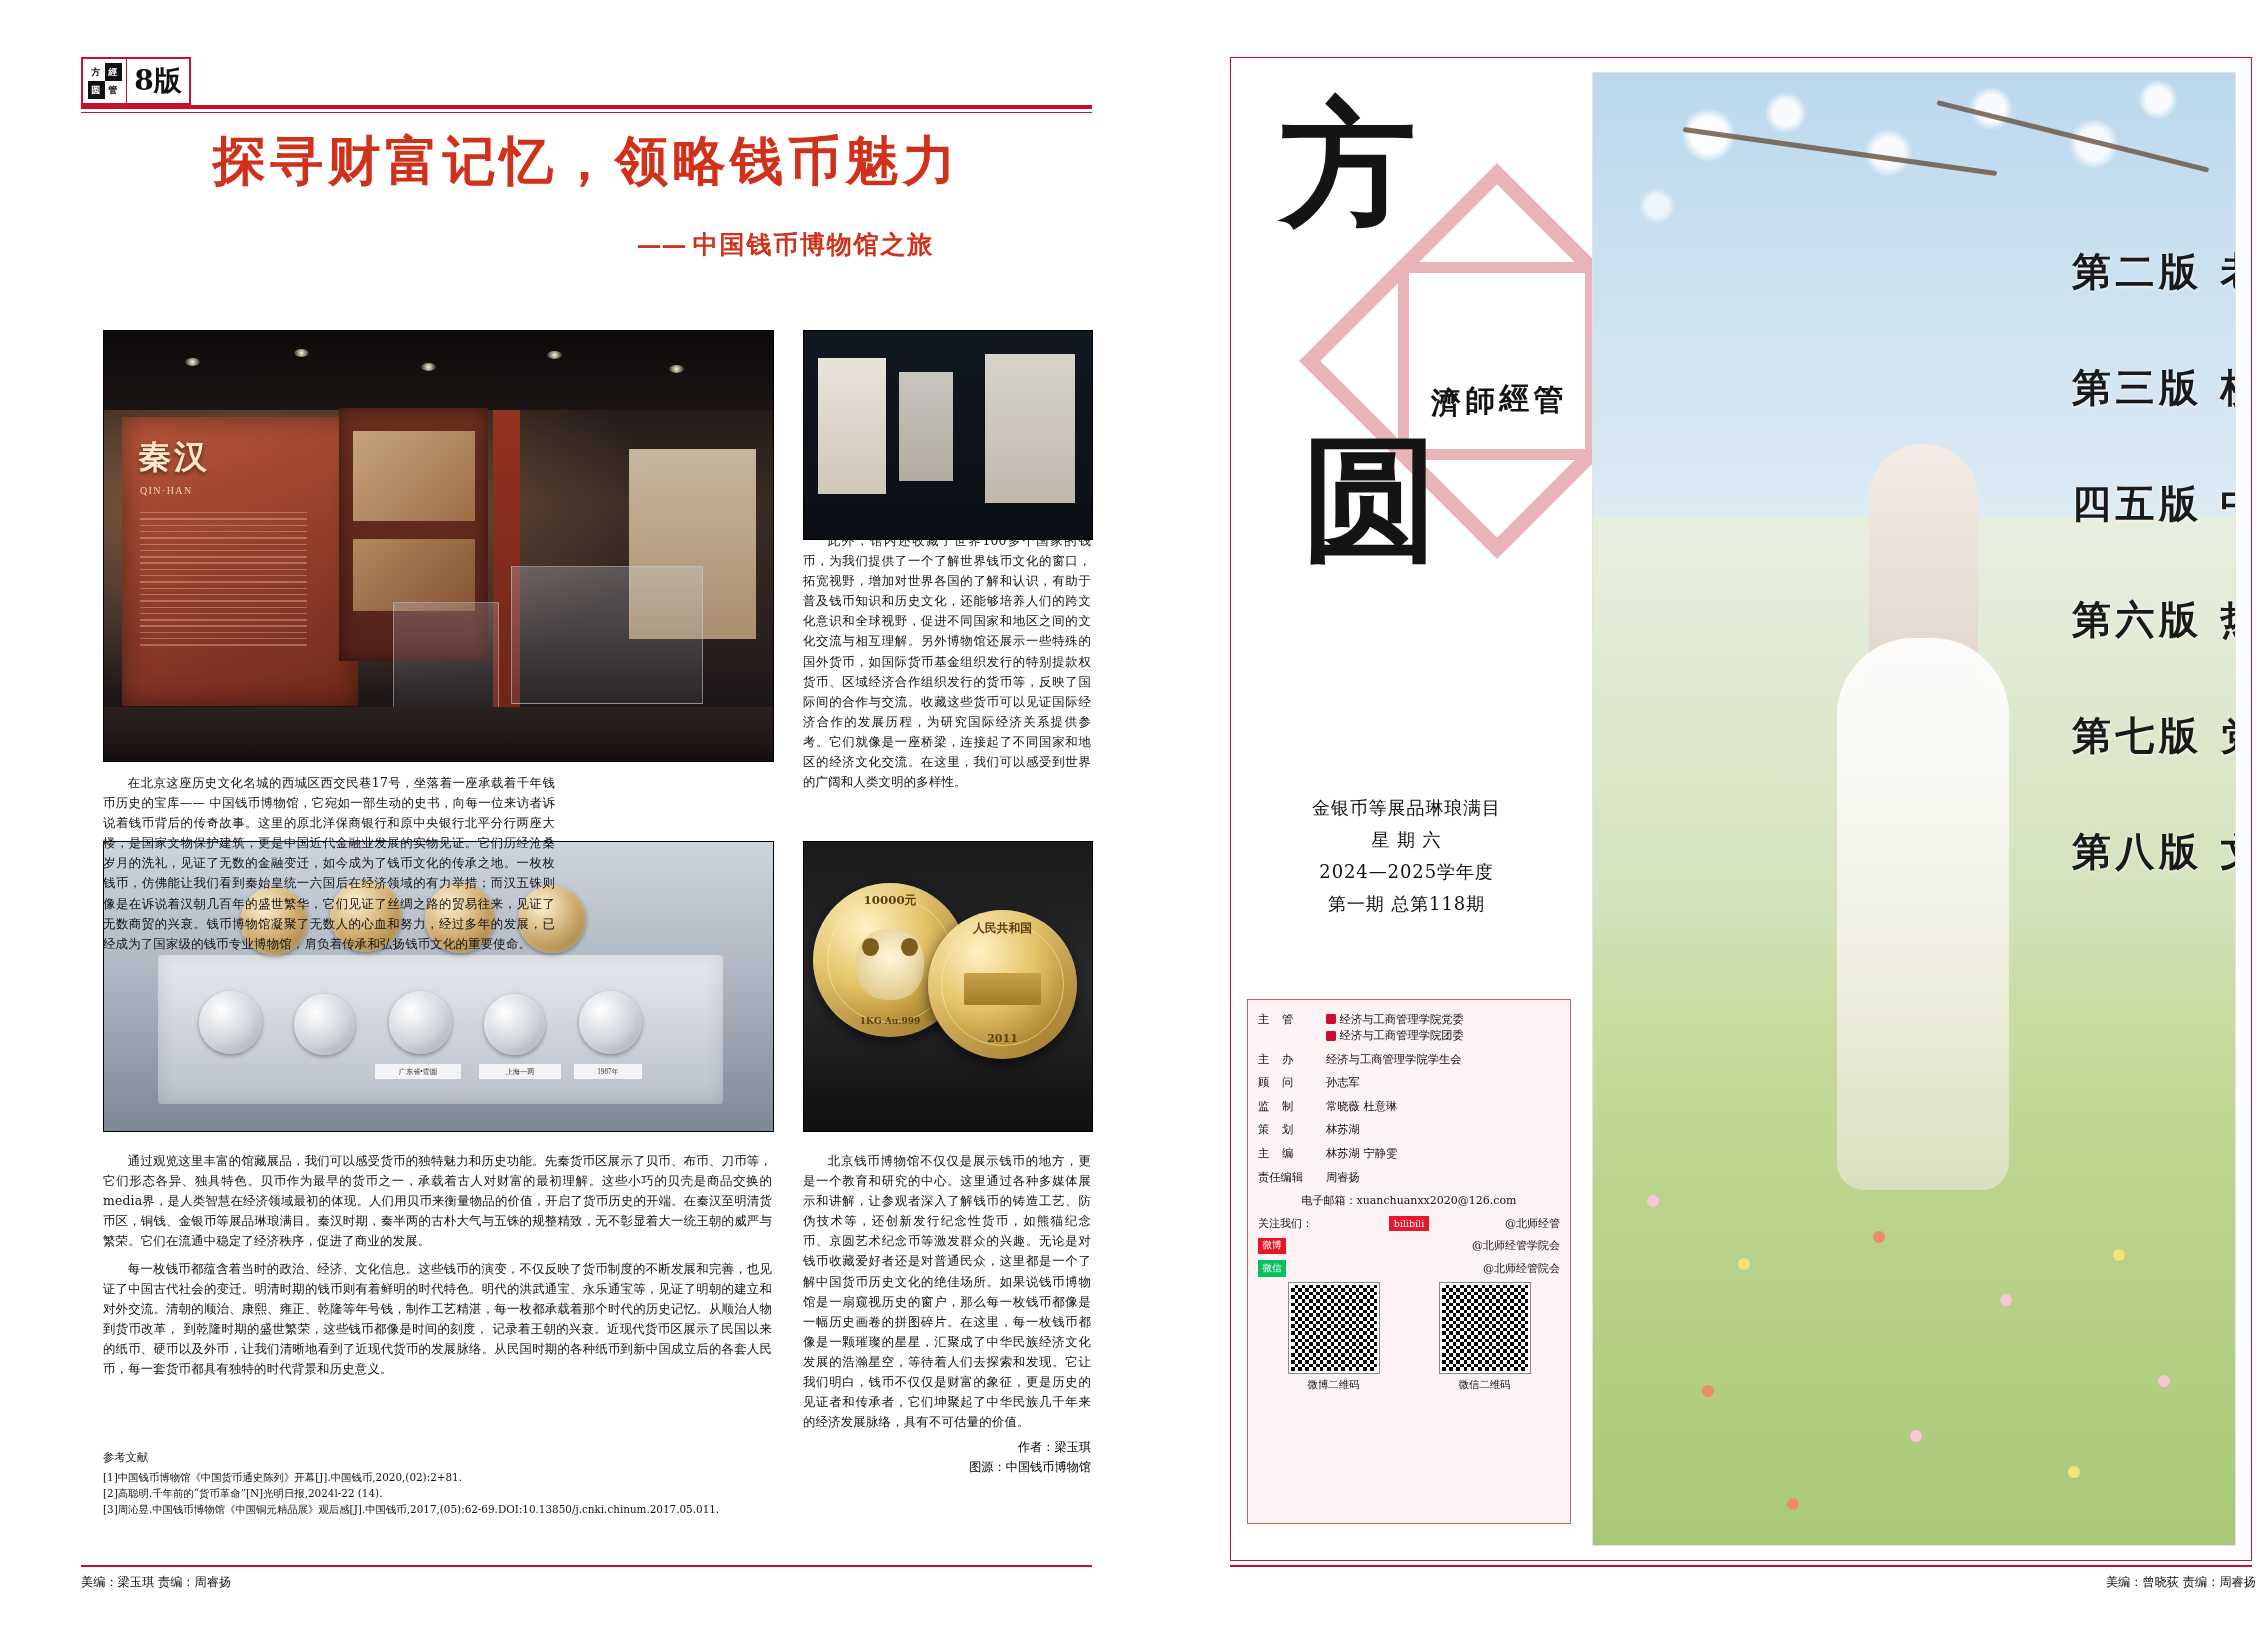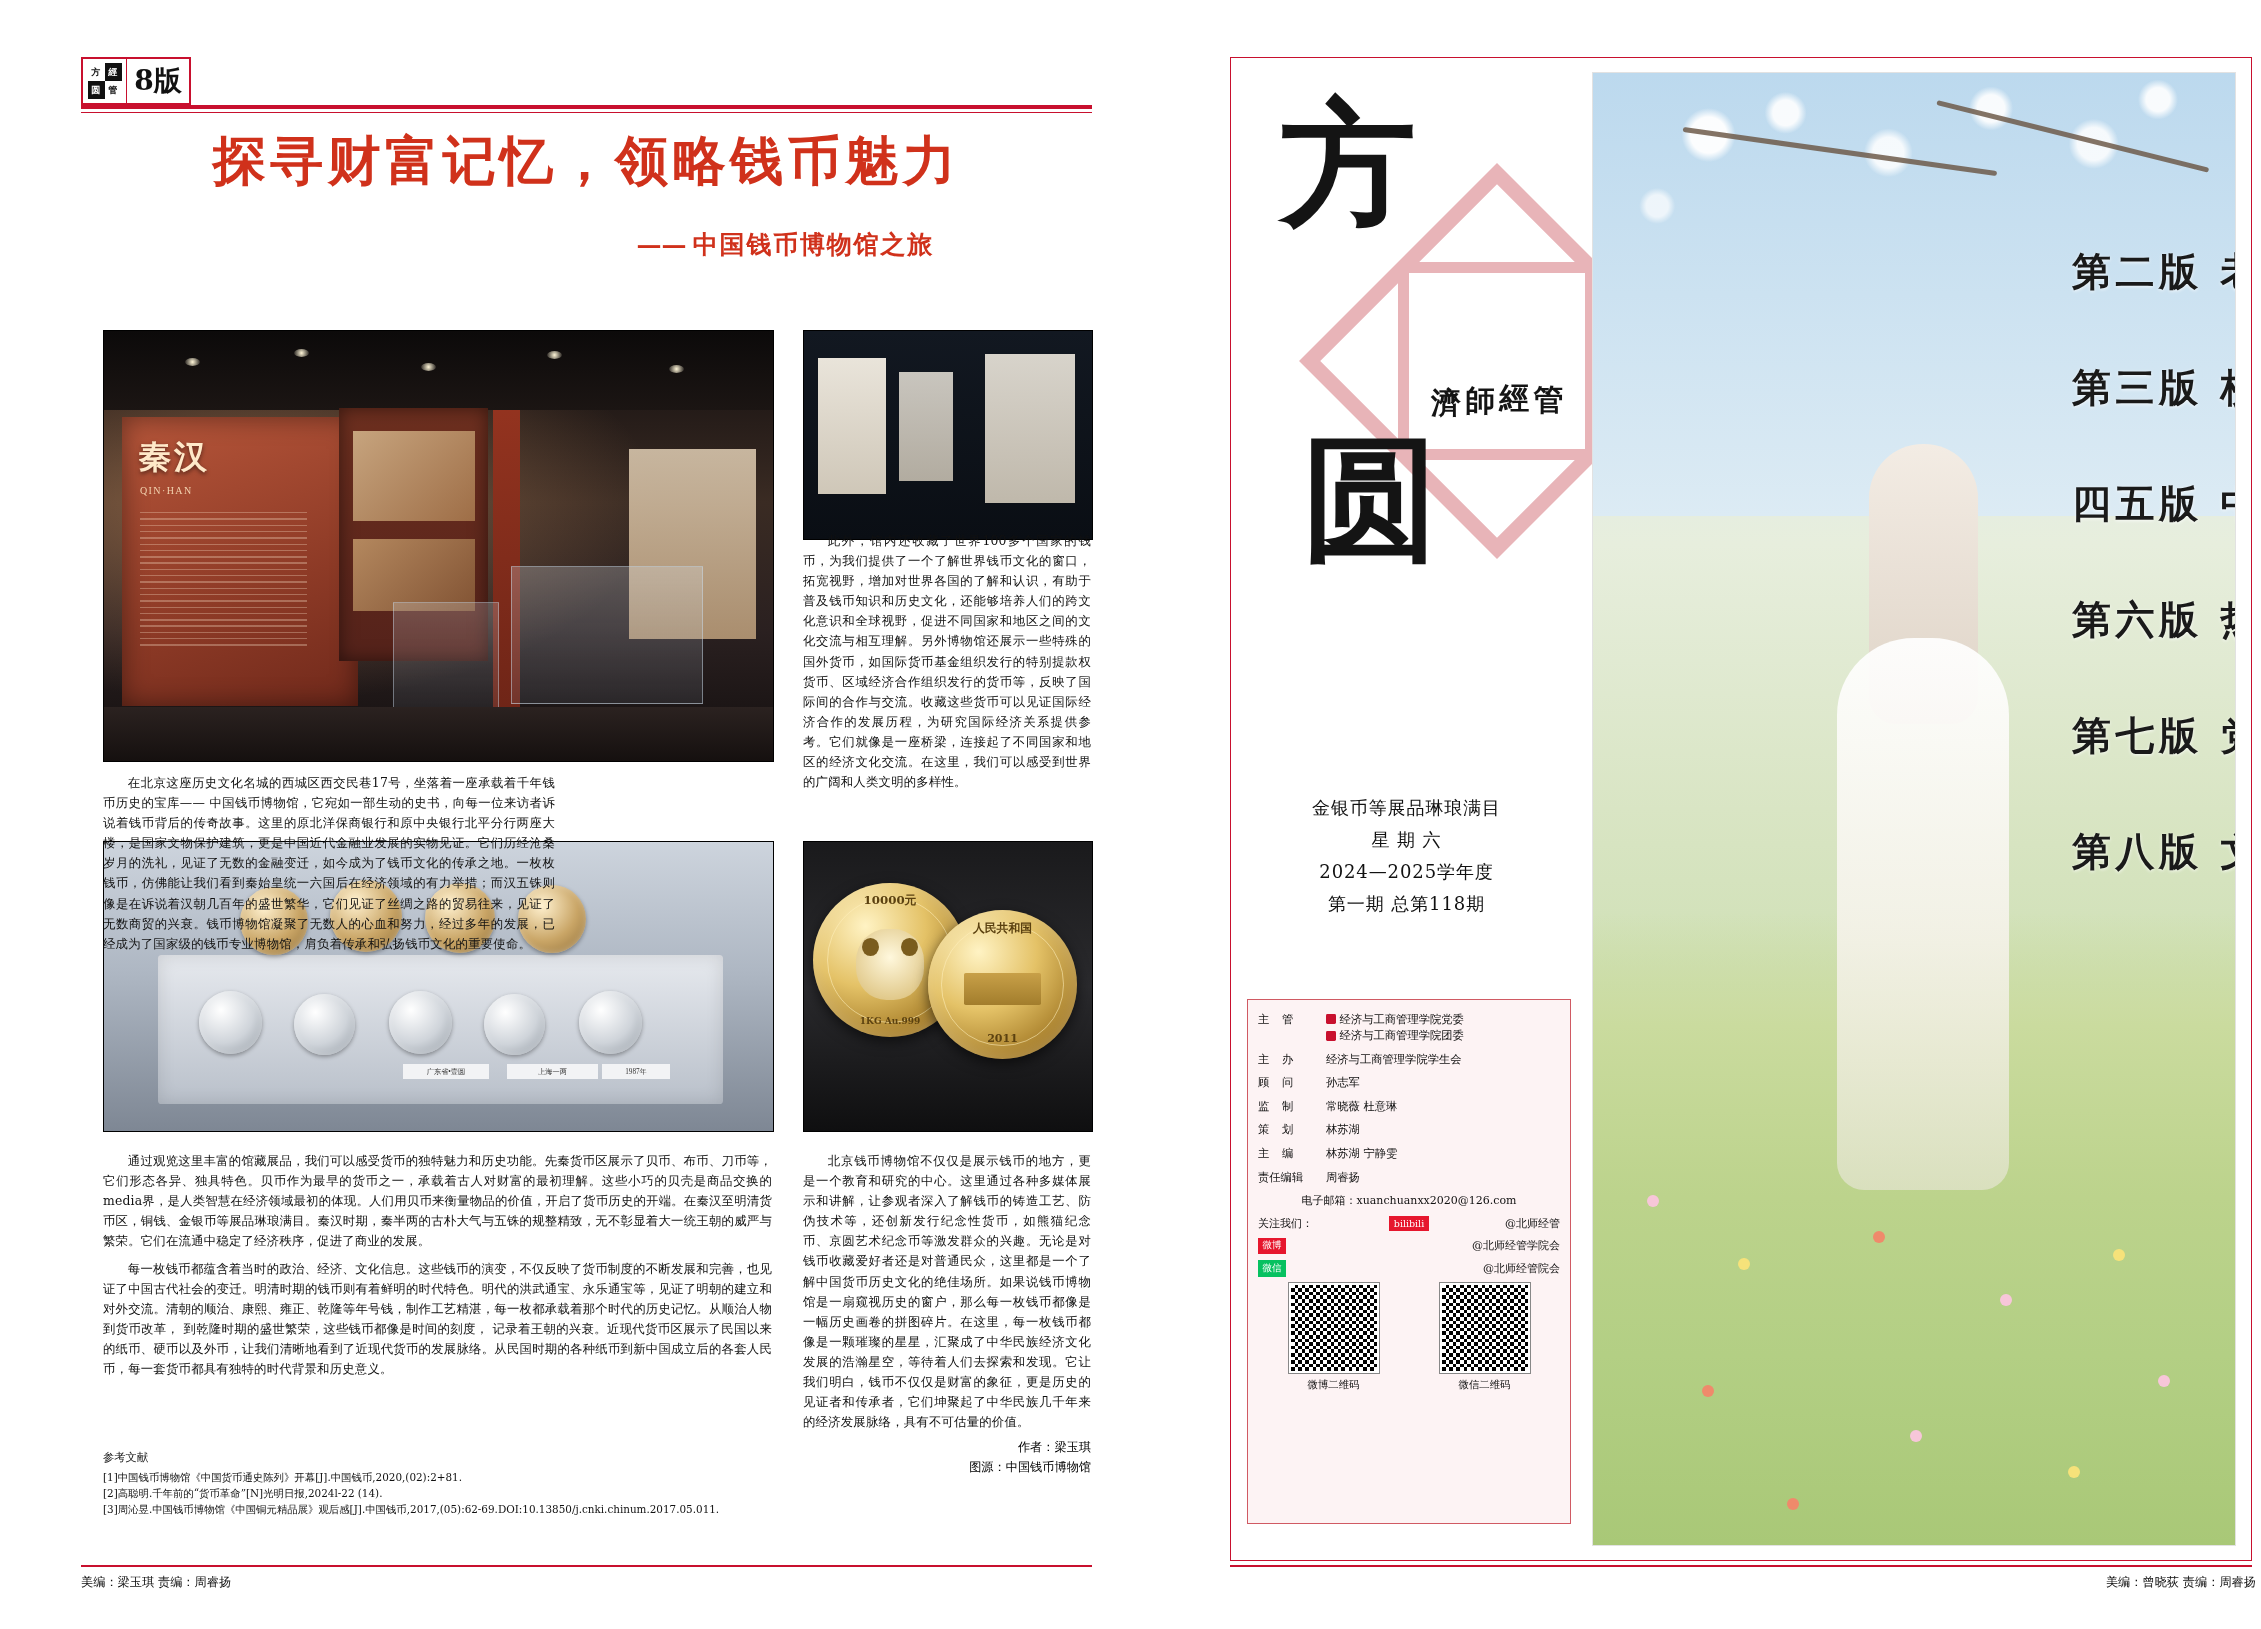--- a/index.html
+++ b/index.html
@@ -256,21 +256,20 @@
     background: radial-gradient(circle at 35% 30%, #ffffff, #cfd4da 55%, #8e969f);
   }
   .label-strip {
     position: absolute;
     background: #f2f3f5;
     color: #333;
     font-size: 7.2px;
     display: flex;
     align-items: center;
     justify-content: center;
-    margin-left: 28px;
   }
 
   .photo-gold {
     left: 803px; top: 841px;
     width: 288px; height: 289px;
     background: linear-gradient(180deg,#1a1a1c 0%, #2a2a2d 50%, #0f0f10 100%);
     border: 0.5px solid #000;
   }
   .gold-coin {
     position: absolute;
@@ -677,21 +676,21 @@
       <div class="coin" style="left:136px;top:45px;width:68px;height:68px"></div>
       <div class="coin" style="left:226px;top:38px;width:72px;height:72px"></div>
       <div class="coin" style="left:321px;top:41px;width:70px;height:70px"></div>
       <div class="coin" style="left:414px;top:43px;width:68px;height:68px"></div>
       <div class="coin silver" style="left:95px;top:149px;width:63px;height:63px"></div>
       <div class="coin silver" style="left:190px;top:152px;width:61px;height:61px"></div>
       <div class="coin silver" style="left:285px;top:149px;width:63px;height:63px"></div>
       <div class="coin silver" style="left:380px;top:152px;width:61px;height:61px"></div>
       <div class="coin silver" style="left:475px;top:149px;width:63px;height:63px"></div>
       <div class="label-strip" style="left:271px;top:222px;width:86px;height:15.4px">广东省•壹圆</div>
-      <div class="label-strip" style="left:375px;top:222px;width:91px;height:15.4px">上海一两</div>
+      <div class="label-strip" style="left:375px;top:222px;width:82px;height:15.4px">上海一两</div>
       <div class="label-strip" style="left:470px;top:222px;width:68px;height:15.4px">1987年</div>
     </div>
 
     <div class="photo photo-gold">
       <div class="gold-coin" style="left:9px;top:41px;width:154px;height:154px">
         <div class="inner"></div>
         <div class="panda"></div>
         <div class="txt" style="top:10px;font-size:11.8px">10000元</div>
         <div class="txt" style="bottom:11px;font-size:9px">1KG Au.999</div>
       </div>

